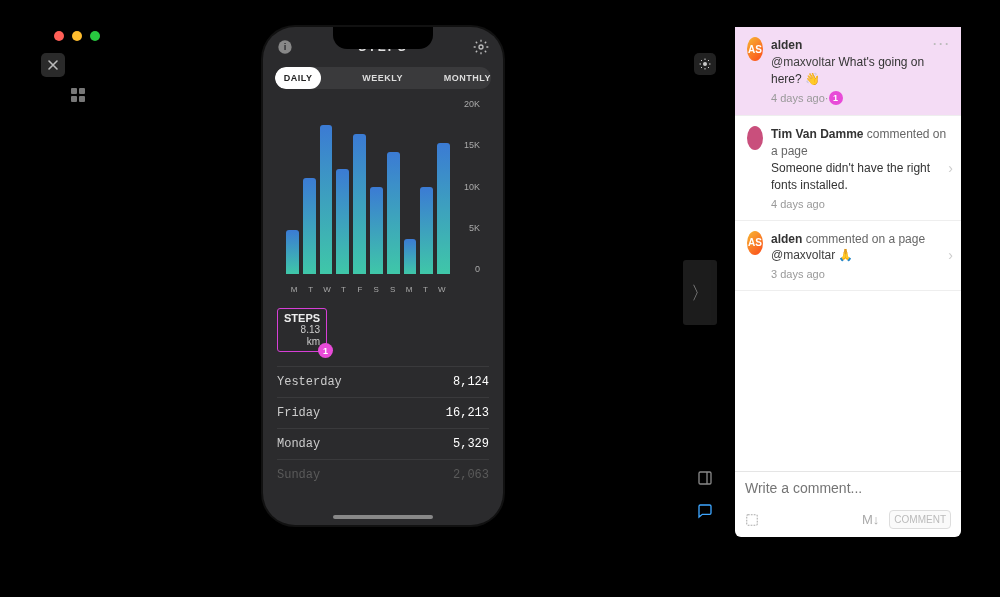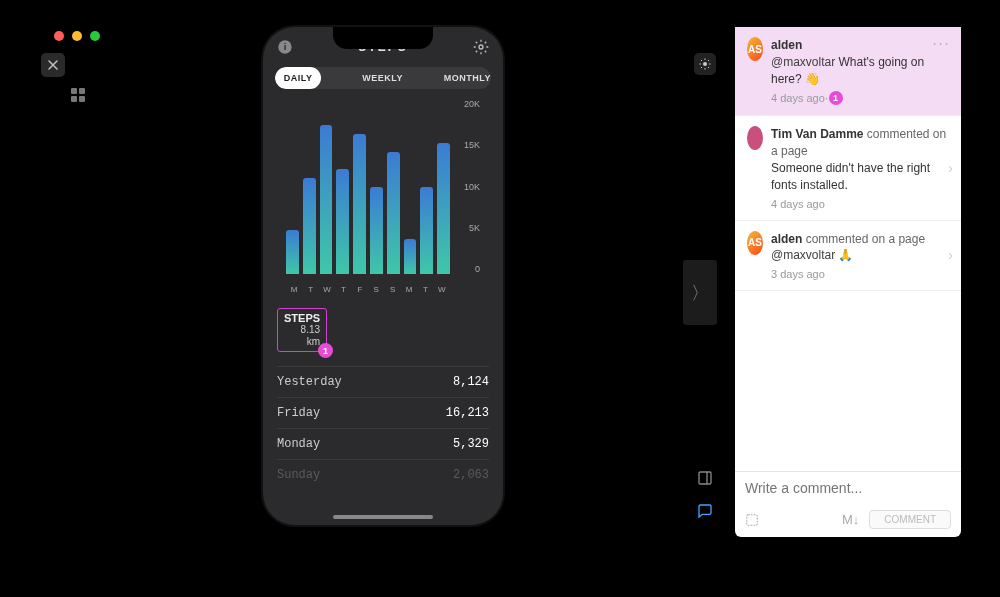--- a/index.html
+++ b/index.html
@@ -65,21 +65,21 @@
   .cm .body .handle{color:#404040;font-weight:400;}
   .cm .body .txt{color:#333;line-height:1.4;}
   .cm .meta{color:#999;margin-top:4px;font-size:11px;display:flex;align-items:center;gap:0;}
   .meta-badge{display:inline-flex;width:14px;height:14px;background:#e84bd8;border-radius:50%;font-size:9px;align-items:center;justify-content:center;color:#fff;font-weight:700;}
   .panel .fill{flex:1;}
   .panel .compose{border-top:1px solid #e5e5e5;padding:8px 10px;}
   .panel .compose input{width:100%;border:none;outline:none;font-size:14px;color:#737373;background:transparent;}
   .panel .toolbar{display:flex;align-items:center;justify-content:space-between;padding:6px 10px 8px;}
   .panel .toolbar .left,.panel .toolbar .right{display:flex;align-items:center;gap:10px;}
   .panel .toolbar .icon{color:#aaa;cursor:pointer;font-size:13px;}
-  .panel .toolbar .btn{border:1px solid #ddd;border-radius:4px;padding:3px 14px;font-size:10px;color:#bbb;background:#fafafa;cursor:pointer;}
+  .panel .toolbar .btn{border:1px solid #ddd;border-radius:4px;padding:3px 4px;font-size:10px;color:#bbb;background:#fafafa;cursor:pointer;}
   svg{display:block;}
 </style>
 </head>
 <body>
 
 <div class="traffic">
   <span class="tl-red"></span>
   <span class="tl-yel"></span>
   <span class="tl-grn"></span>
 </div>

